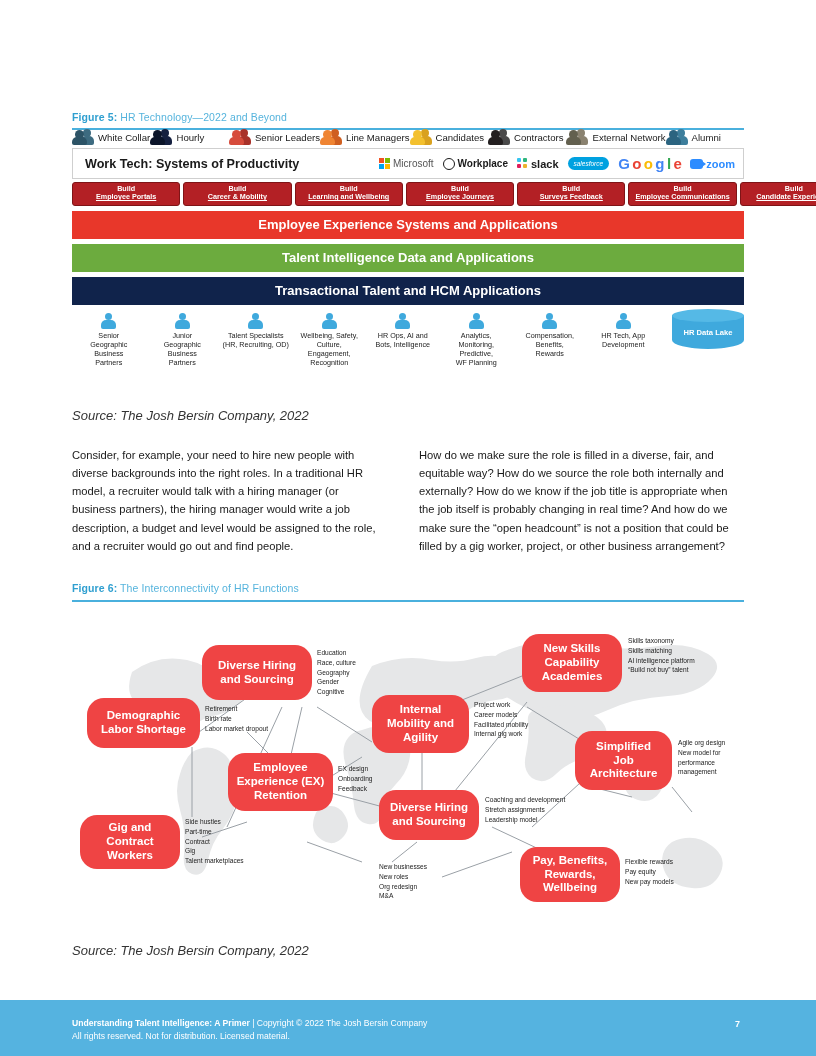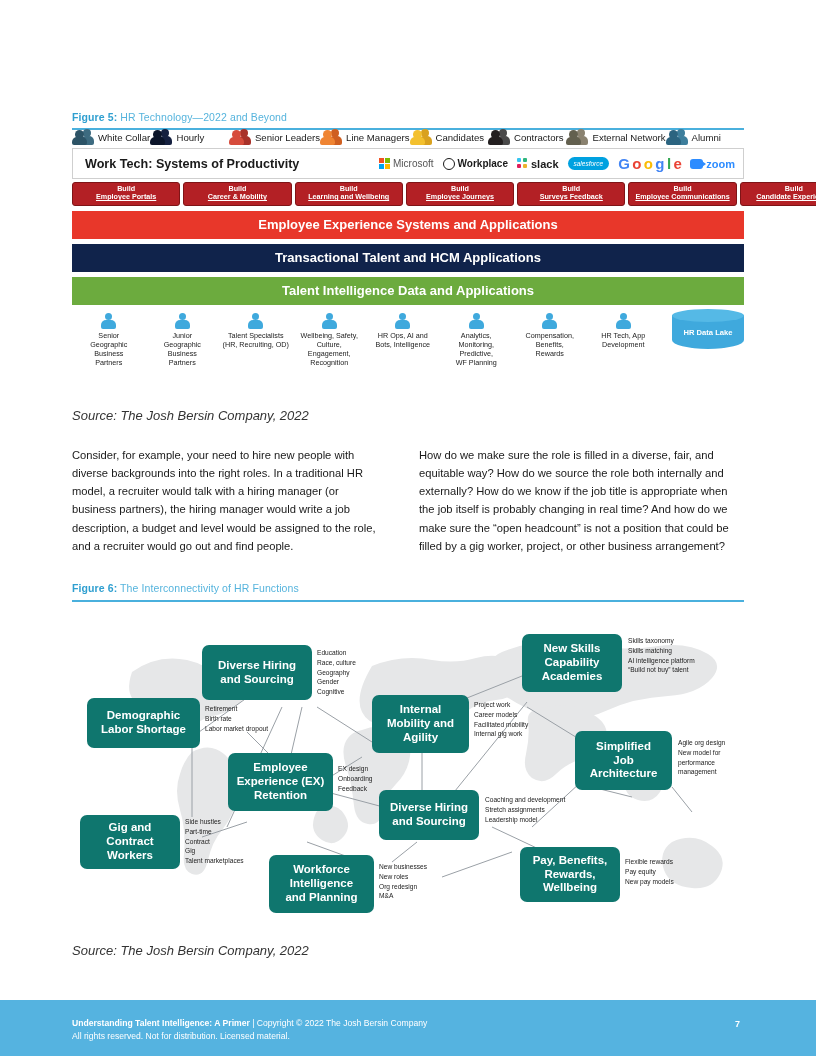--- a/index.html
+++ b/index.html
@@ -85,21 +85,21 @@
 
   
   .col { position:absolute; width:313px; font-size:11.2px; line-height:1.62; color:#1a1a1a; }
   #colL { left:72px; top:446px; }
   #colR { left:419px; top:446px; }
 
   
   #fig6 { position:absolute; left:72px; top:612px; width:672px; height:320px; overflow:hidden; }
   #fig6 svg.worldmap { position:absolute; left:0; top:0; }
   .node {
-    position:absolute; background:#0f766e; border-radius:7px; color:#fff;
+    position:absolute; background:#ef4444; border-radius:17px; color:#fff;
     font-weight:bold; display:flex; align-items:center; justify-content:center;
     text-align:center; line-height:1.2; font-size:11.5px; 
   }
   .ann { position:absolute; font-size:6.6px; color:#222; line-height:1.48; white-space:pre-line; }
 
   
   .footer { position:absolute; left:0; bottom:0; width:816px; height:56px; background:#55b3e0; }
   .footer .ftxt { position:absolute; left:72px; top:17px; color:#fff; font-size:8.6px; line-height:1.5; }
   .footer .ftxt b { font-weight:bold; }
   .footer .pg { position:absolute; right:76px; top:19px; color:#fff; font-size:9px; font-weight:bold; }
@@ -259,22 +259,22 @@
         <div class="b-top">Build</div>
         <div class="b-bot">Employee Communications</div>
       </div>
       <div class="build-cell">
         <div class="b-top">Build</div>
         <div class="b-bot">Candidate Experience</div>
       </div>
     </div>
 
     <div class="band red">Employee Experience Systems and Applications</div>
+    <div class="band green">Talent Intelligence Data and Applications</div>
     <div class="band navy">Transactional Talent and HCM Applications</div>
-    <div class="band green">Talent Intelligence Data and Applications</div>
 
     <div class="roles-row">
       <div class="role">
         <div class="person1">
             <span class="h"></span>
             <span class="b"></span>
           </div>
         <div class="rl" style="white-space:pre-line">Senior
 Geographic
 Business
@@ -473,25 +473,20 @@
       <span style="white-space:pre-line">Gig and
 Contract
 Workers</span>
     </div>
     <div class="ann" style="left:113px; top:205px; width:80px;">Side hustles
 Part-time
 Contract
 Gig
 Talent marketplaces</div>
 
-    <div class="node" style="left:197px; top:243px; width:105px; height:58px;">
-      <span style="white-space:pre-line">Workforce
-Intelligence
-and Planning</span>
-    </div>
     <div class="ann" style="left:307px; top:250px; width:78px;">New businesses
 New roles
 Org redesign
 M&amp;A</div>
 
     <div class="node" style="left:448px; top:235px; width:100px; height:55px;">
       <span style="white-space:pre-line">Pay, Benefits,
 Rewards,
 Wellbeing</span>
     </div>

